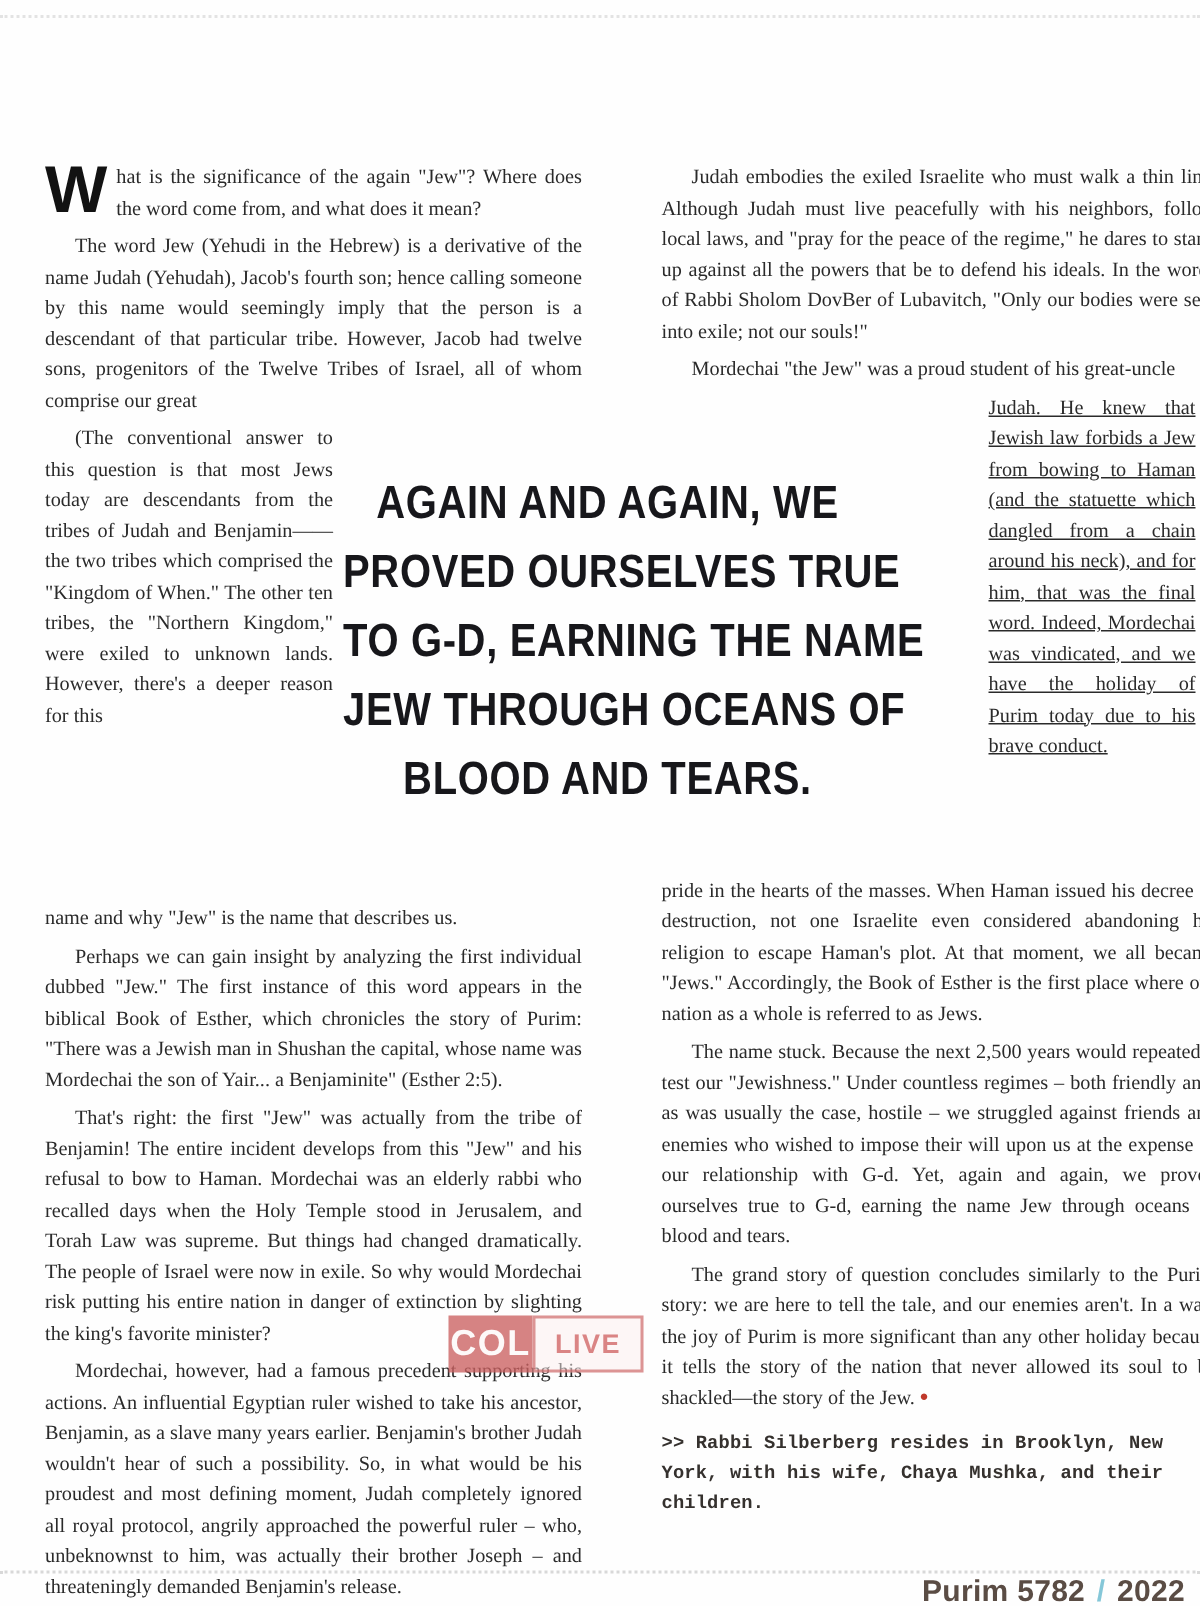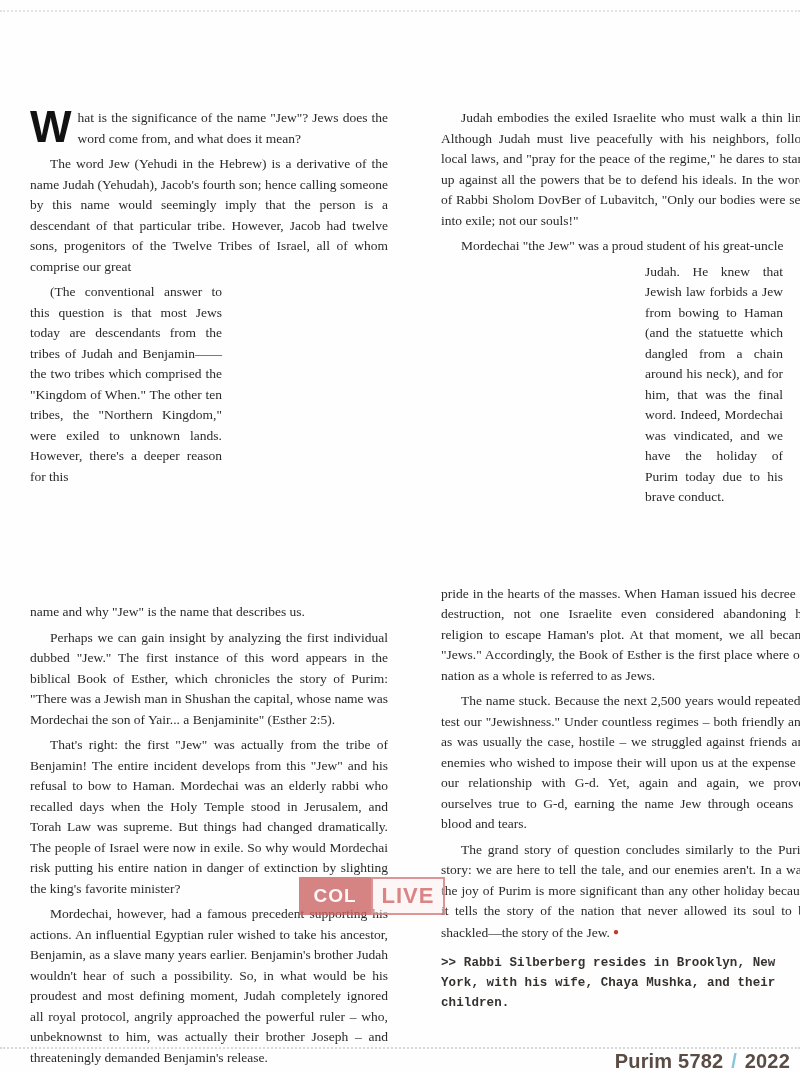--- a/index.html
+++ b/index.html
@@ -11,52 +11,52 @@
   .footer{position:absolute;right:10px;top:1050px;font-family:"Liberation Sans", sans-serif;
           font-size:20px;font-weight:bold;color:#5a4c44;letter-spacing:0.2px;}
   .footer .slash{color:#85c7d8;padding:0 2px;}
 
   .col{position:absolute;top:108px;text-align:justify;font-size:13.5px;line-height:20.5px;color:#2a2a2a;}
   .col-left{left:30px;width:358px;}
   .col-right{left:441px;width:370px;}
   .para{margin:0 0 5px 0;}
   .ind{text-indent:20px;}
   .narrow-left{width:192px;min-height:320px;}
-  .narrow-right{width:138px;margin-left:auto;margin-right:28px;min-height:322px;}
+  .narrow-right{width:138px;margin-left:auto;margin-right:14px;min-height:322px;text-decoration:underline;}
 
   .dropcap{float:left;font-family:"Liberation Sans", sans-serif;font-weight:bold;font-size:44px;
            line-height:34px;padding:2px 6px 0 0;color:#121212;}
 
   .pull-quote{position:absolute;left:200px;top:312px;width:410px;text-align:center;
               font-family:"Liberation Sans", sans-serif;font-weight:bold;color:#17171b;}
   .pq-line{font-size:31px;line-height:46px;white-space:nowrap;transform:scaleX(0.86);
            transform-origin:50% 50%;letter-spacing:0.5px;}
 
   .watermark{position:absolute;left:299px;top:877px;height:38px;display:flex;
              font-family:"Liberation Sans", sans-serif;font-weight:bold;}
-  .wm-left{display:flex;align-items:center;justify-content:center;width:72px;
-           background:rgba(203,96,96,0.78);color:rgba(255,255,255,0.95);font-size:19px;letter-spacing:1px;}
+  .wm-left{display:flex;align-items:center;justify-content:center;width:56px;
+           background:rgba(203,96,96,0.78);color:rgba(255,255,255,0.95);font-size:24px;letter-spacing:1px;}
   .wm-right{display:flex;align-items:center;justify-content:center;width:70px;
             background:rgba(252,238,238,0.5);border:2px solid rgba(203,96,96,0.65);
-            color:rgba(212,112,112,0.85);font-size:22px;letter-spacing:1px;}
+            color:rgba(212,112,112,0.85);font-size:18px;letter-spacing:1px;}
 
   .end-mark{color:#c0392b;font-size:10px;vertical-align:2px;margin-left:3px;}
   .bio{font-family:Liberation Mono, monospace;font-weight:bold;font-size:12.5px;line-height:20px;
        color:#35312e;text-align:left;margin-top:10px;letter-spacing:0.1px;}
 </style>
 </head>
 <body>
 
 <div class="page">
 
   <div class="top-rule"></div>
 
   <div class="col col-left">
     <p class="para">
-      <span class="dropcap">W</span><span>hat is the significance of the name "Jew"? Jews does the word come from, and what does it mean?</span>
+      <span class="dropcap">W</span><span>hat is the significance of the again "Jew"? Where does the word come from, and what does it mean?</span>
     </p>
     <p class="para ind">The word Jew (Yehudi in the Hebrew) is a derivative of the name Judah (Yehudah), Jacob's fourth son; hence calling someone by this name would seemingly imply that the person is a descendant of that particular tribe. However, Jacob had twelve sons, progenitors of the Twelve Tribes of Israel, all of whom comprise our great</p>
     <div class="narrow-left">
       <p class="para ind">(The conventional answer to this question is that most Jews today are descendants from the tribes of Judah and Benjamin——the two tribes which comprised the "Kingdom of When." The other ten tribes, the "Northern Kingdom," were exiled to unknown lands. However, there's a deeper reason for this</p>
     </div>
     <p class="para">name and why "Jew" is the name that describes us.</p>
     <p class="para ind">Perhaps we can gain insight by analyzing the first individual dubbed "Jew." The first instance of this word appears in the biblical Book of Esther, which chronicles the story of Purim: "There was a Jewish man in Shushan the capital, whose name was Mordechai the son of Yair... a Benjaminite" (Esther 2:5).</p>
     <p class="para ind">That's right: the first "Jew" was actually from the tribe of Benjamin! The entire incident develops from this "Jew" and his refusal to bow to Haman. Mordechai was an elderly rabbi who recalled days when the Holy Temple stood in Jerusalem, and Torah Law was supreme. But things had changed dramatically. The people of Israel were now in exile. So why would Mordechai risk putting his entire nation in danger of extinction by slighting the king's favorite minister?</p>
     <p class="para ind">Mordechai, however, had a famous precedent supporting his actions. An influential Egyptian ruler wished to take his ancestor, Benjamin, as a slave many years earlier. Benjamin's brother Judah wouldn't hear of such a possibility. So, in what would be his proudest and most defining moment, Judah completely ignored all royal protocol, angrily approached the powerful ruler – who, unbeknownst to him, was actually their brother Joseph – and threateningly demanded Benjamin's release.</p>
   </div>
@@ -68,20 +68,27 @@
       <p class="para">Judah. He knew that Jewish law forbids a Jew from bowing to Haman (and the statuette which dangled from a chain around his neck), and for him, that was the final word. Indeed, Mordechai was vindicated, and we have the holiday of Purim today due to his brave conduct.</p>
     </div>
     <p class="para">pride in the hearts of the masses. When Haman issued his decree of destruction, not one Israelite even considered abandoning his religion to escape Haman's plot. At that moment, we all became "Jews." Accordingly, the Book of Esther is the first place where our nation as a whole is referred to as Jews.</p>
     <p class="para ind">The name stuck. Because the next 2,500 years would repeatedly test our "Jewishness." Under countless regimes – both friendly and, as was usually the case, hostile – we struggled against friends and enemies who wished to impose their will upon us at the expense of our relationship with G-d. Yet, again and again, we proved ourselves true to G-d, earning the name Jew through oceans of blood and tears.</p>
     <p class="para ind">
       <span>The grand story of question concludes similarly to the Purim story: we are here to tell the tale, and our enemies aren't. In a way, the joy of Purim is more significant than any other holiday because it tells the story of the nation that never allowed its soul to be shackled—the story of the Jew.</span><span class="end-mark">●</span>
     </p>
     <p class="bio">&gt;&gt; Rabbi Silberberg resides in Brooklyn, New York, with his wife, Chaya Mushka, and their children.</p>
   </div>
 
+  <div class="pull-quote">
+    <div class="pq-line">AGAIN AND AGAIN, WE</div>
+    <div class="pq-line">PROVED OURSELVES TRUE</div>
+    <div class="pq-line">TO G-D, EARNING THE NAME</div>
+    <div class="pq-line">JEW THROUGH OCEANS OF</div>
+    <div class="pq-line">BLOOD AND TEARS.</div>
+  </div>
 
   <div class="watermark">
     <span class="wm-left">COL</span>
     <span class="wm-right">LIVE</span>
   </div>
 
   <div class="bottom-rule"></div>
 
   <div class="footer">
     <span>Purim 5782</span>

